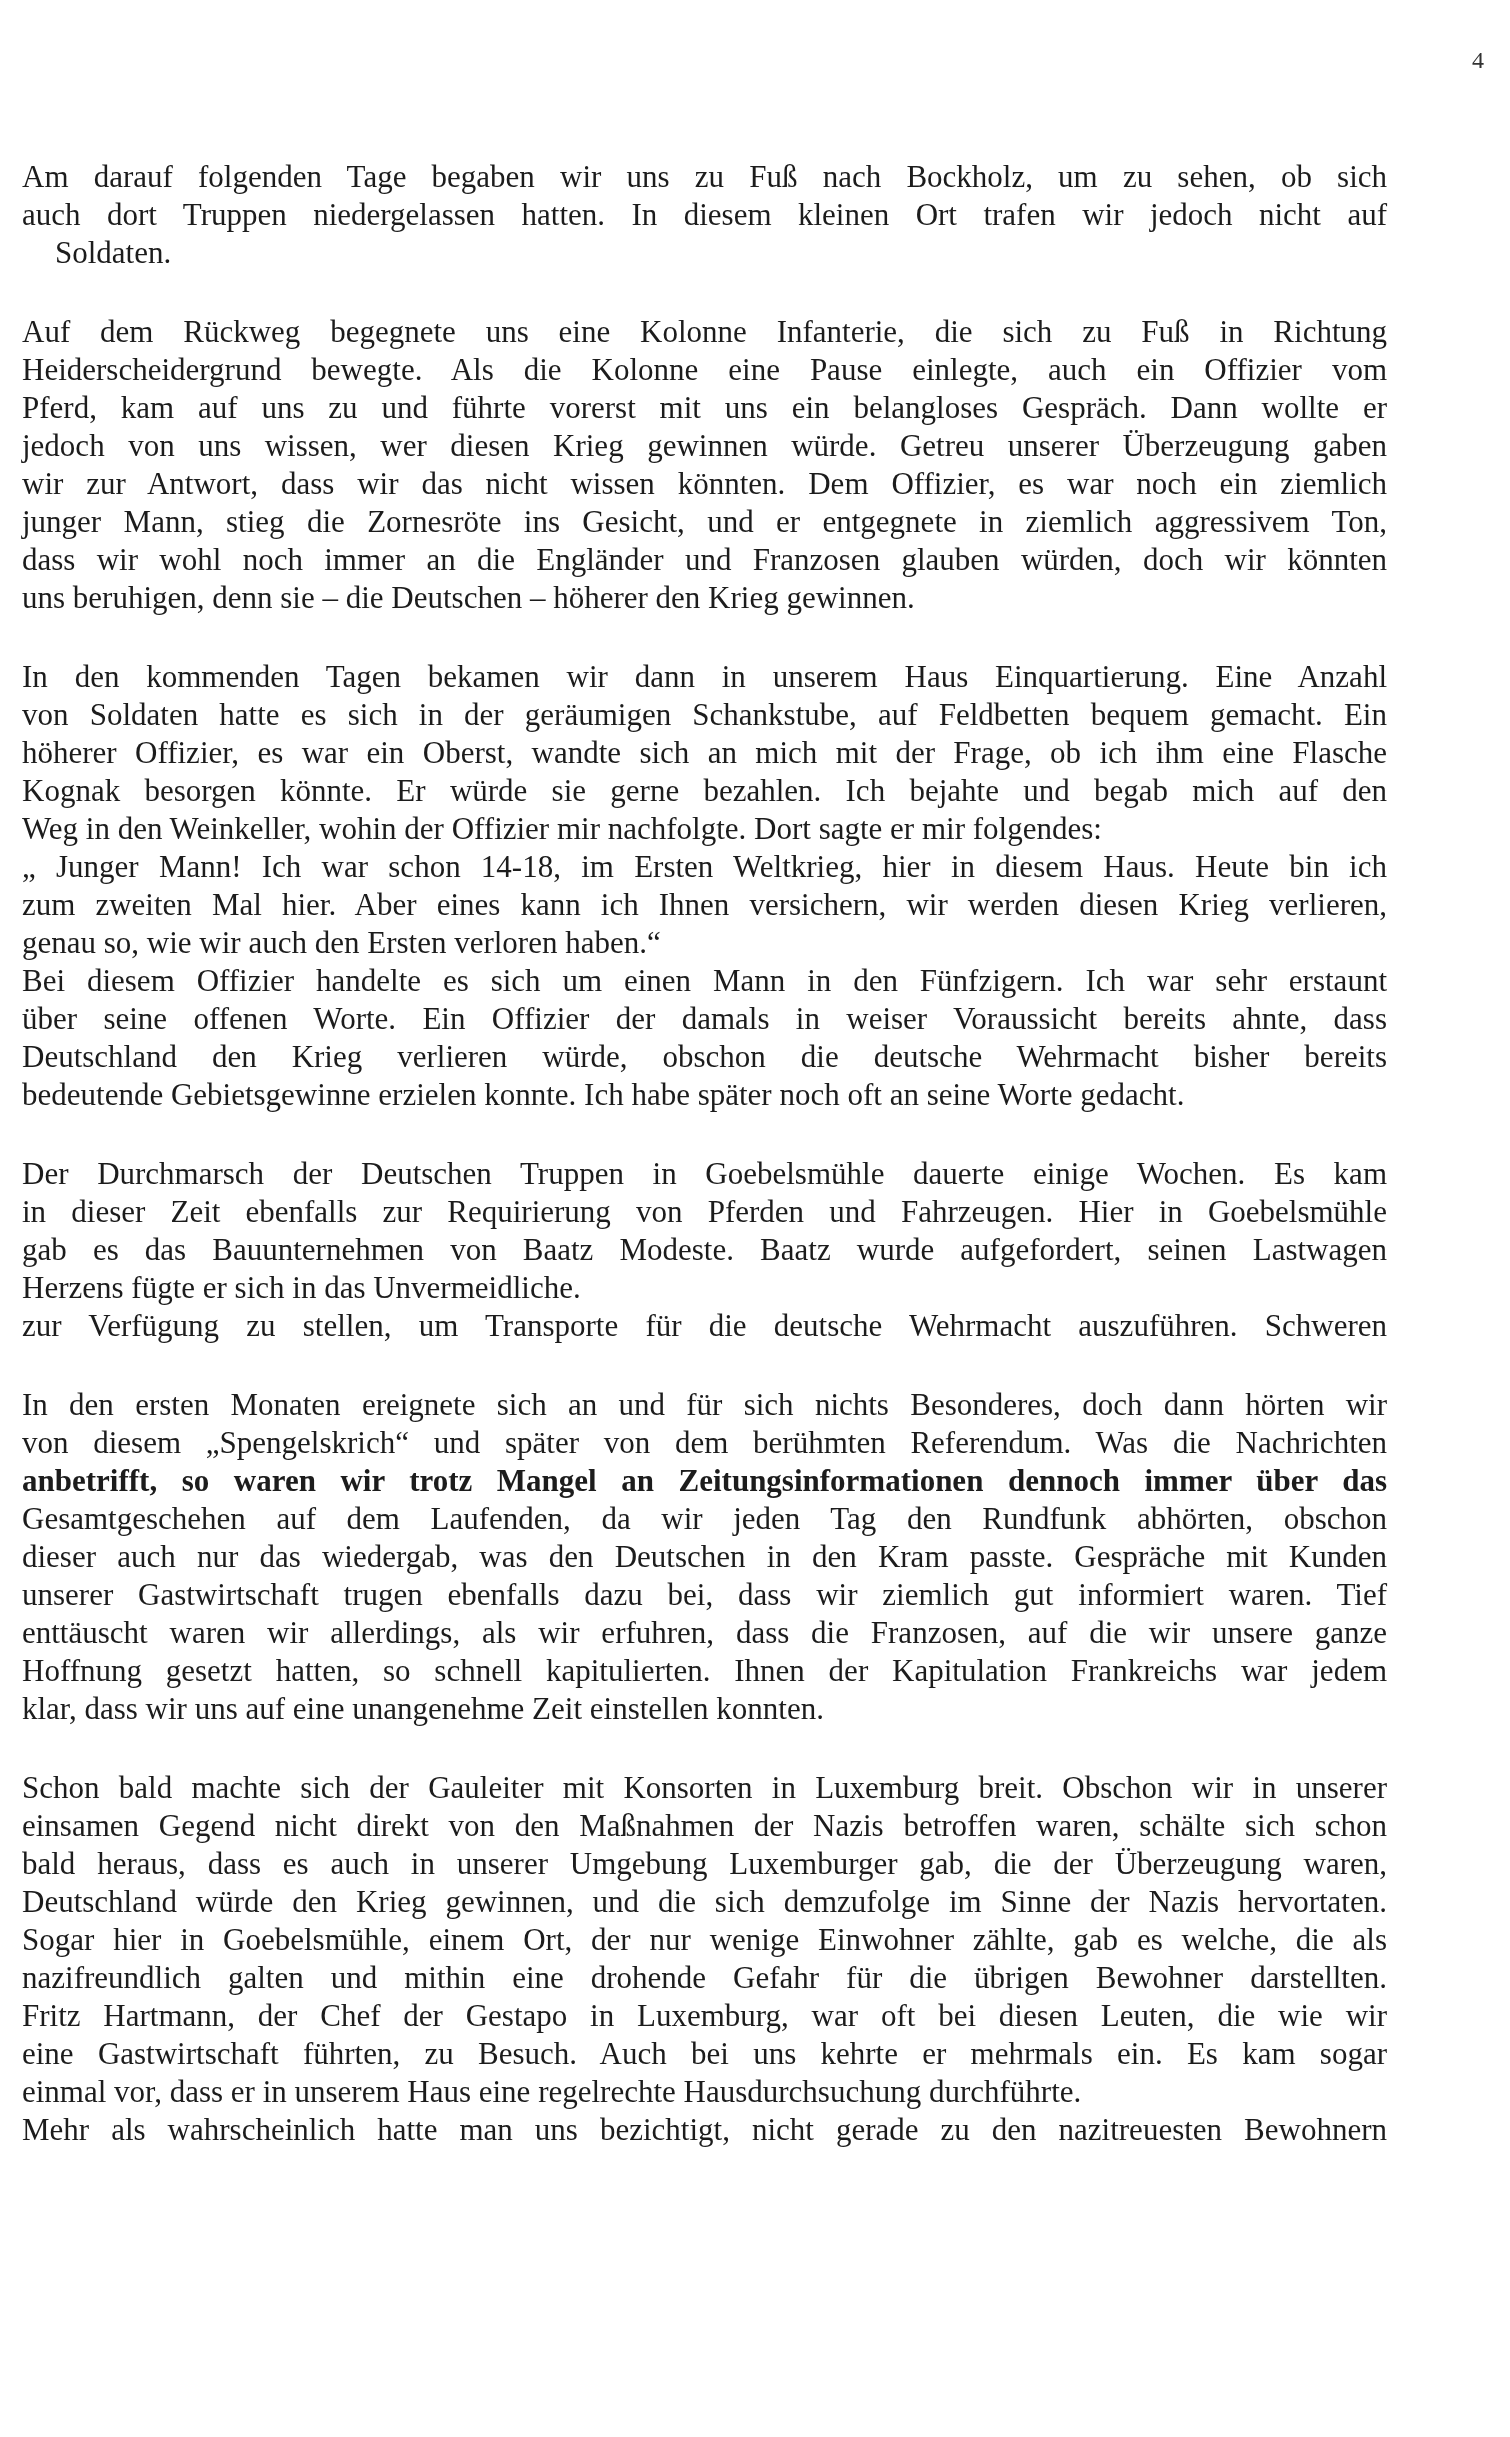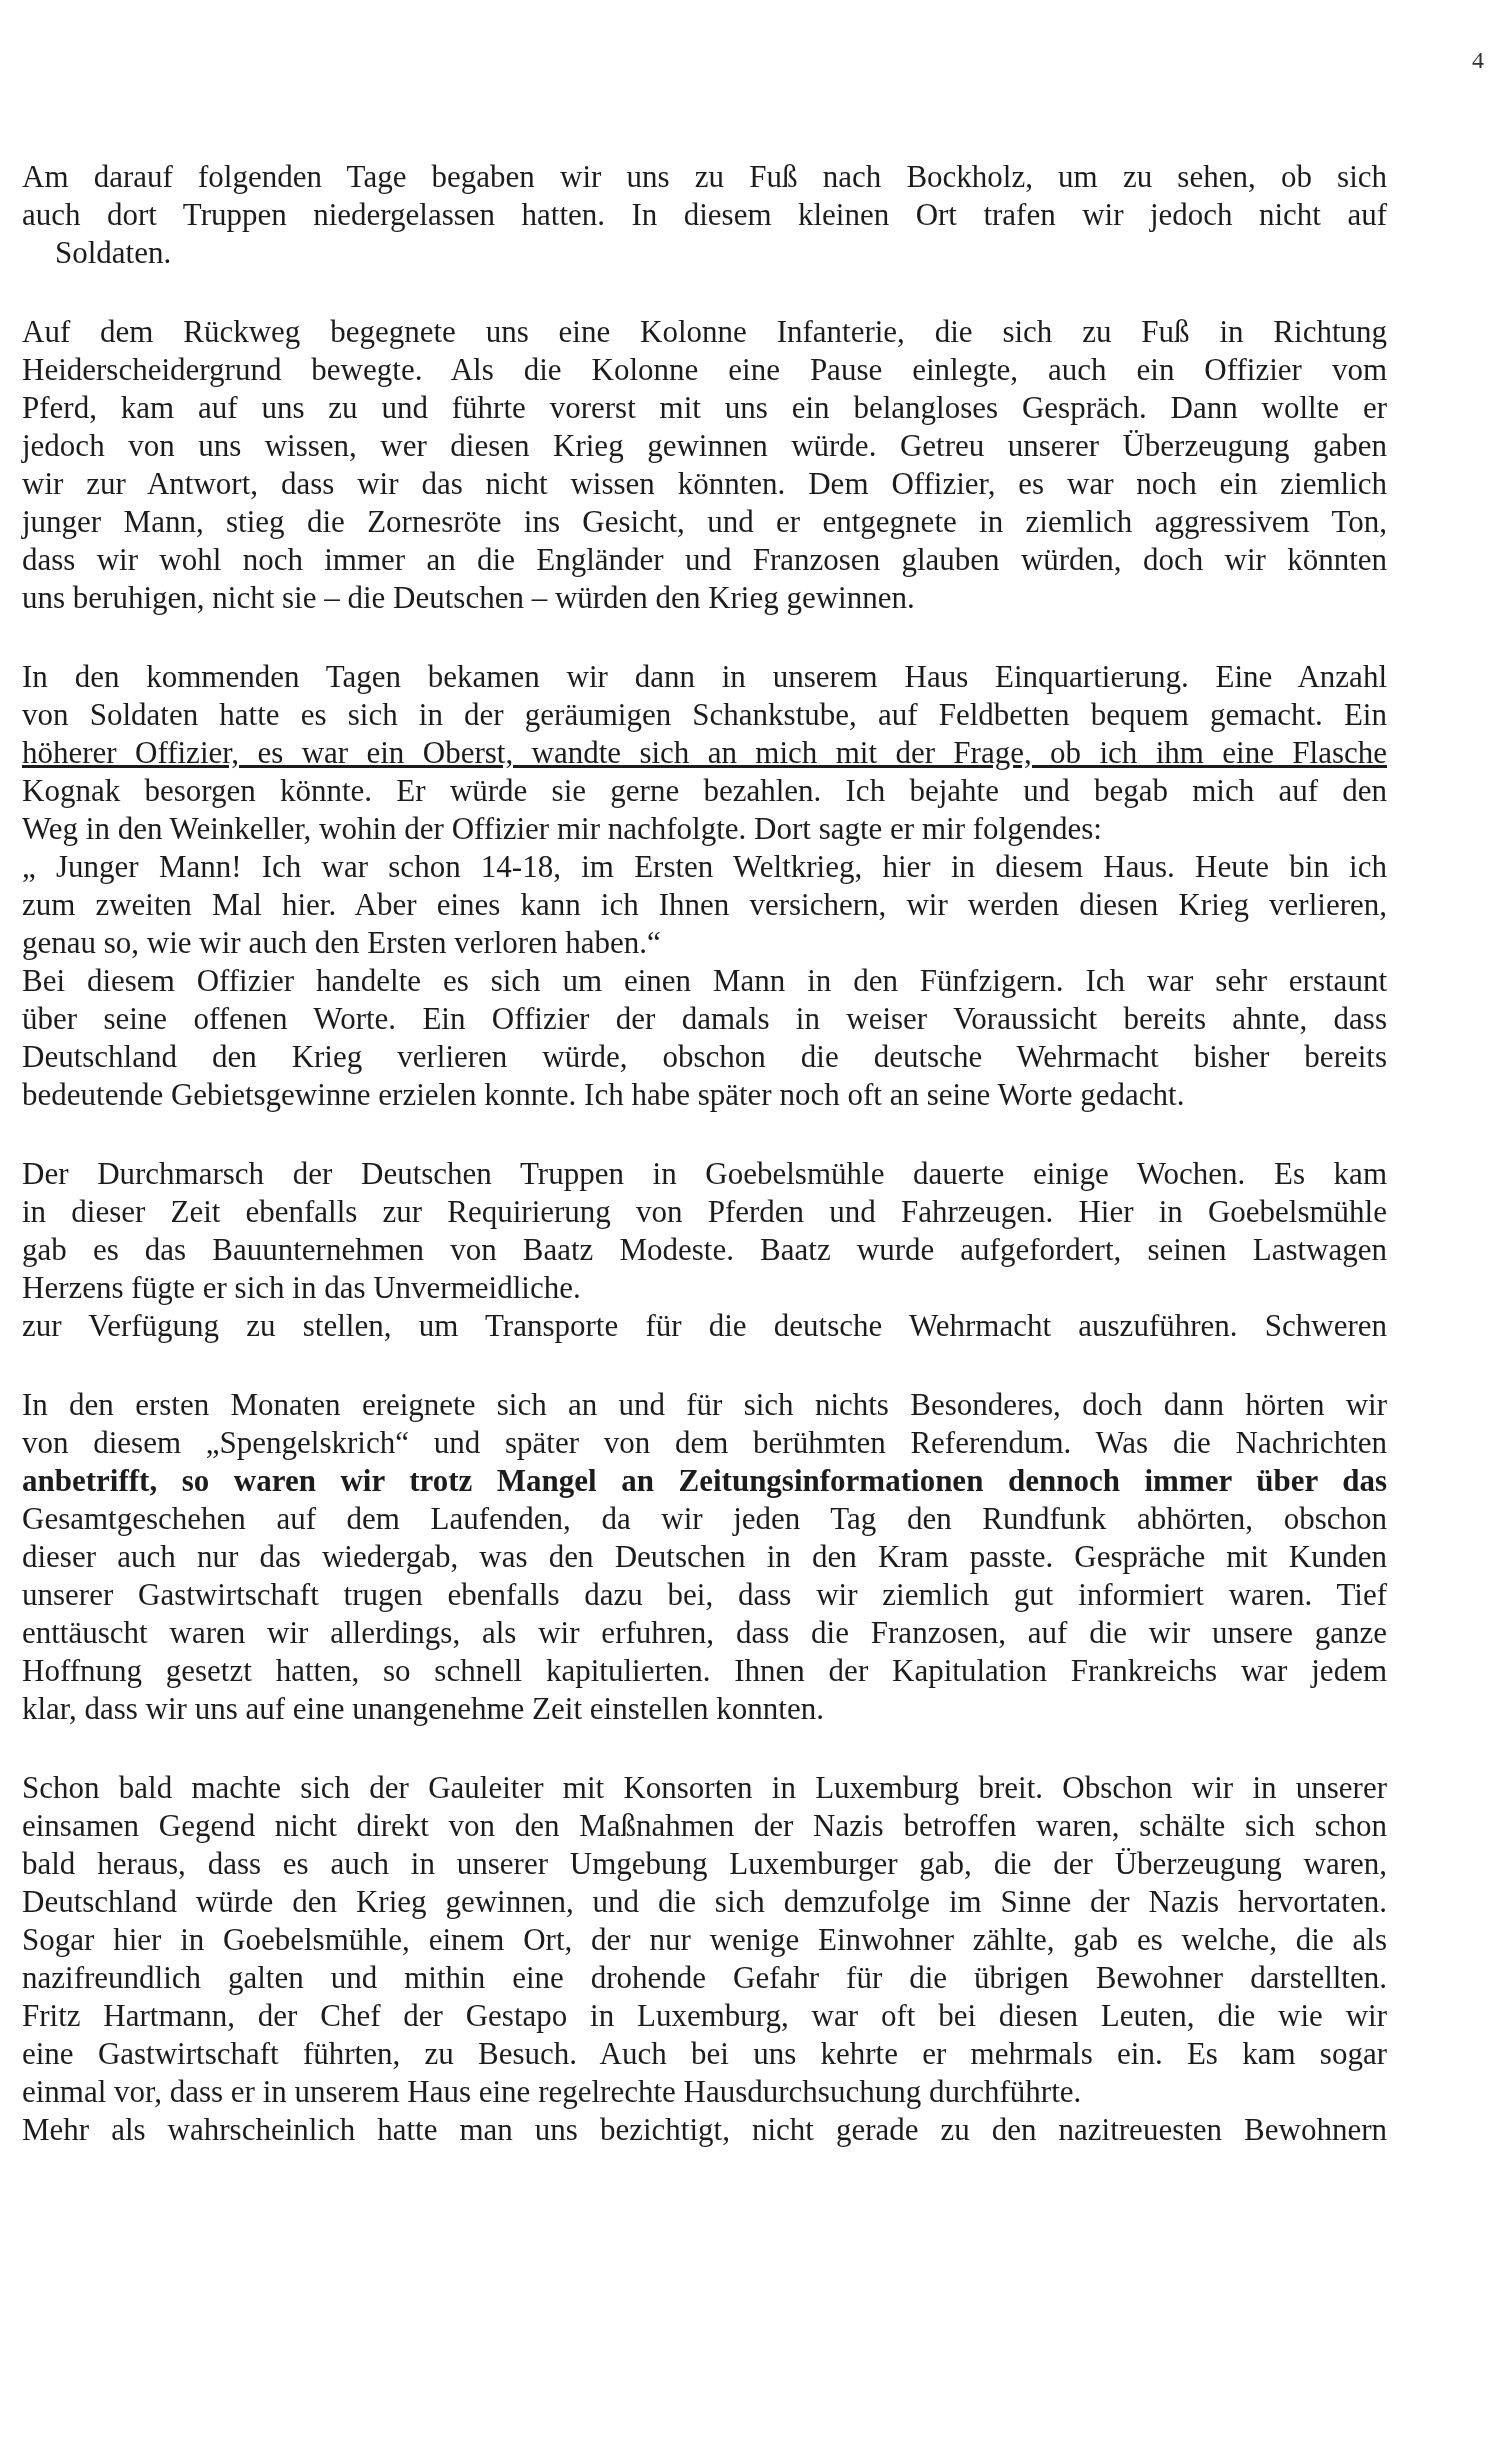--- a/index.html
+++ b/index.html
@@ -32,27 +32,27 @@
   </div>
 
   <div class="para" style="margin-top:-41px; margin-top:0;">
     <span class="line" style="white-space: nowrap;">Auf dem Rückweg begegnete uns eine Kolonne Infanterie, die sich zu Fuß in Richtung</span>
     <span class="line" style="white-space: nowrap;">Heiderscheidergrund bewegte. Als die Kolonne eine Pause einlegte, auch ein Offizier vom</span>
     <span class="line" style="white-space: nowrap;">Pferd, kam auf uns zu und führte vorerst mit uns ein belangloses Gespräch. Dann wollte er</span>
     <span class="line" style="white-space: nowrap;">jedoch von uns wissen, wer diesen Krieg gewinnen würde. Getreu unserer Überzeugung gaben</span>
     <span class="line" style="white-space: nowrap;">wir zur Antwort, dass wir das nicht wissen könnten. Dem Offizier, es war noch ein ziemlich</span>
     <span class="line" style="white-space: nowrap;">junger Mann, stieg die Zornesröte ins Gesicht, und er entgegnete in ziemlich aggressivem Ton,</span>
     <span class="line" style="white-space: nowrap;">dass wir wohl noch immer an die Engländer und Franzosen glauben würden, doch wir könnten</span>
-    <span class="line last" style="white-space: nowrap;">uns beruhigen, nicht sie – die Deutschen – würden den Krieg gewinnen.</span>
+    <span class="line last" style="white-space: nowrap;">uns beruhigen, denn sie – die Deutschen – höherer den Krieg gewinnen.</span>
   </div>
 
   <div class="para tight">
     <span class="line" style="white-space: nowrap;"> In den kommenden Tagen bekamen wir dann in unserem Haus Einquartierung. Eine Anzahl</span>
     <span class="line" style="white-space: nowrap;">von Soldaten hatte es sich in der geräumigen Schankstube, auf Feldbetten bequem gemacht. Ein</span>
-    <span class="line" style="white-space: nowrap; text-decoration: underline;">höherer Offizier, es war ein Oberst, wandte sich an mich mit der Frage, ob ich ihm eine Flasche</span>
+    <span class="line" style="white-space: nowrap;">höherer Offizier, es war ein Oberst, wandte sich an mich mit der Frage, ob ich ihm eine Flasche</span>
     <span class="line" style="white-space: nowrap;">Kognak besorgen könnte. Er würde sie gerne bezahlen. Ich bejahte und begab mich auf den</span>
     <span class="line last" style="white-space: nowrap;">Weg in den Weinkeller, wohin der Offizier mir nachfolgte. Dort sagte er mir folgendes:</span>
     <span class="line" style="white-space: nowrap;">„ Junger Mann! Ich war schon 14-18, im Ersten Weltkrieg, hier in diesem Haus. Heute bin ich</span>
     <span class="line" style="white-space: nowrap;">zum zweiten Mal hier. Aber eines kann ich Ihnen versichern, wir werden diesen Krieg verlieren,</span>
     <span class="line last" style="white-space: nowrap;">genau so, wie wir auch den Ersten verloren haben.“</span>
   </div>
 
   <div class="para">
     <span class="line" style="white-space: nowrap;">Bei diesem Offizier handelte es sich um einen Mann in den Fünfzigern. Ich war sehr erstaunt</span>
     <span class="line" style="white-space: nowrap;">über seine offenen Worte. Ein Offizier der damals in weiser Voraussicht bereits ahnte, dass</span>

